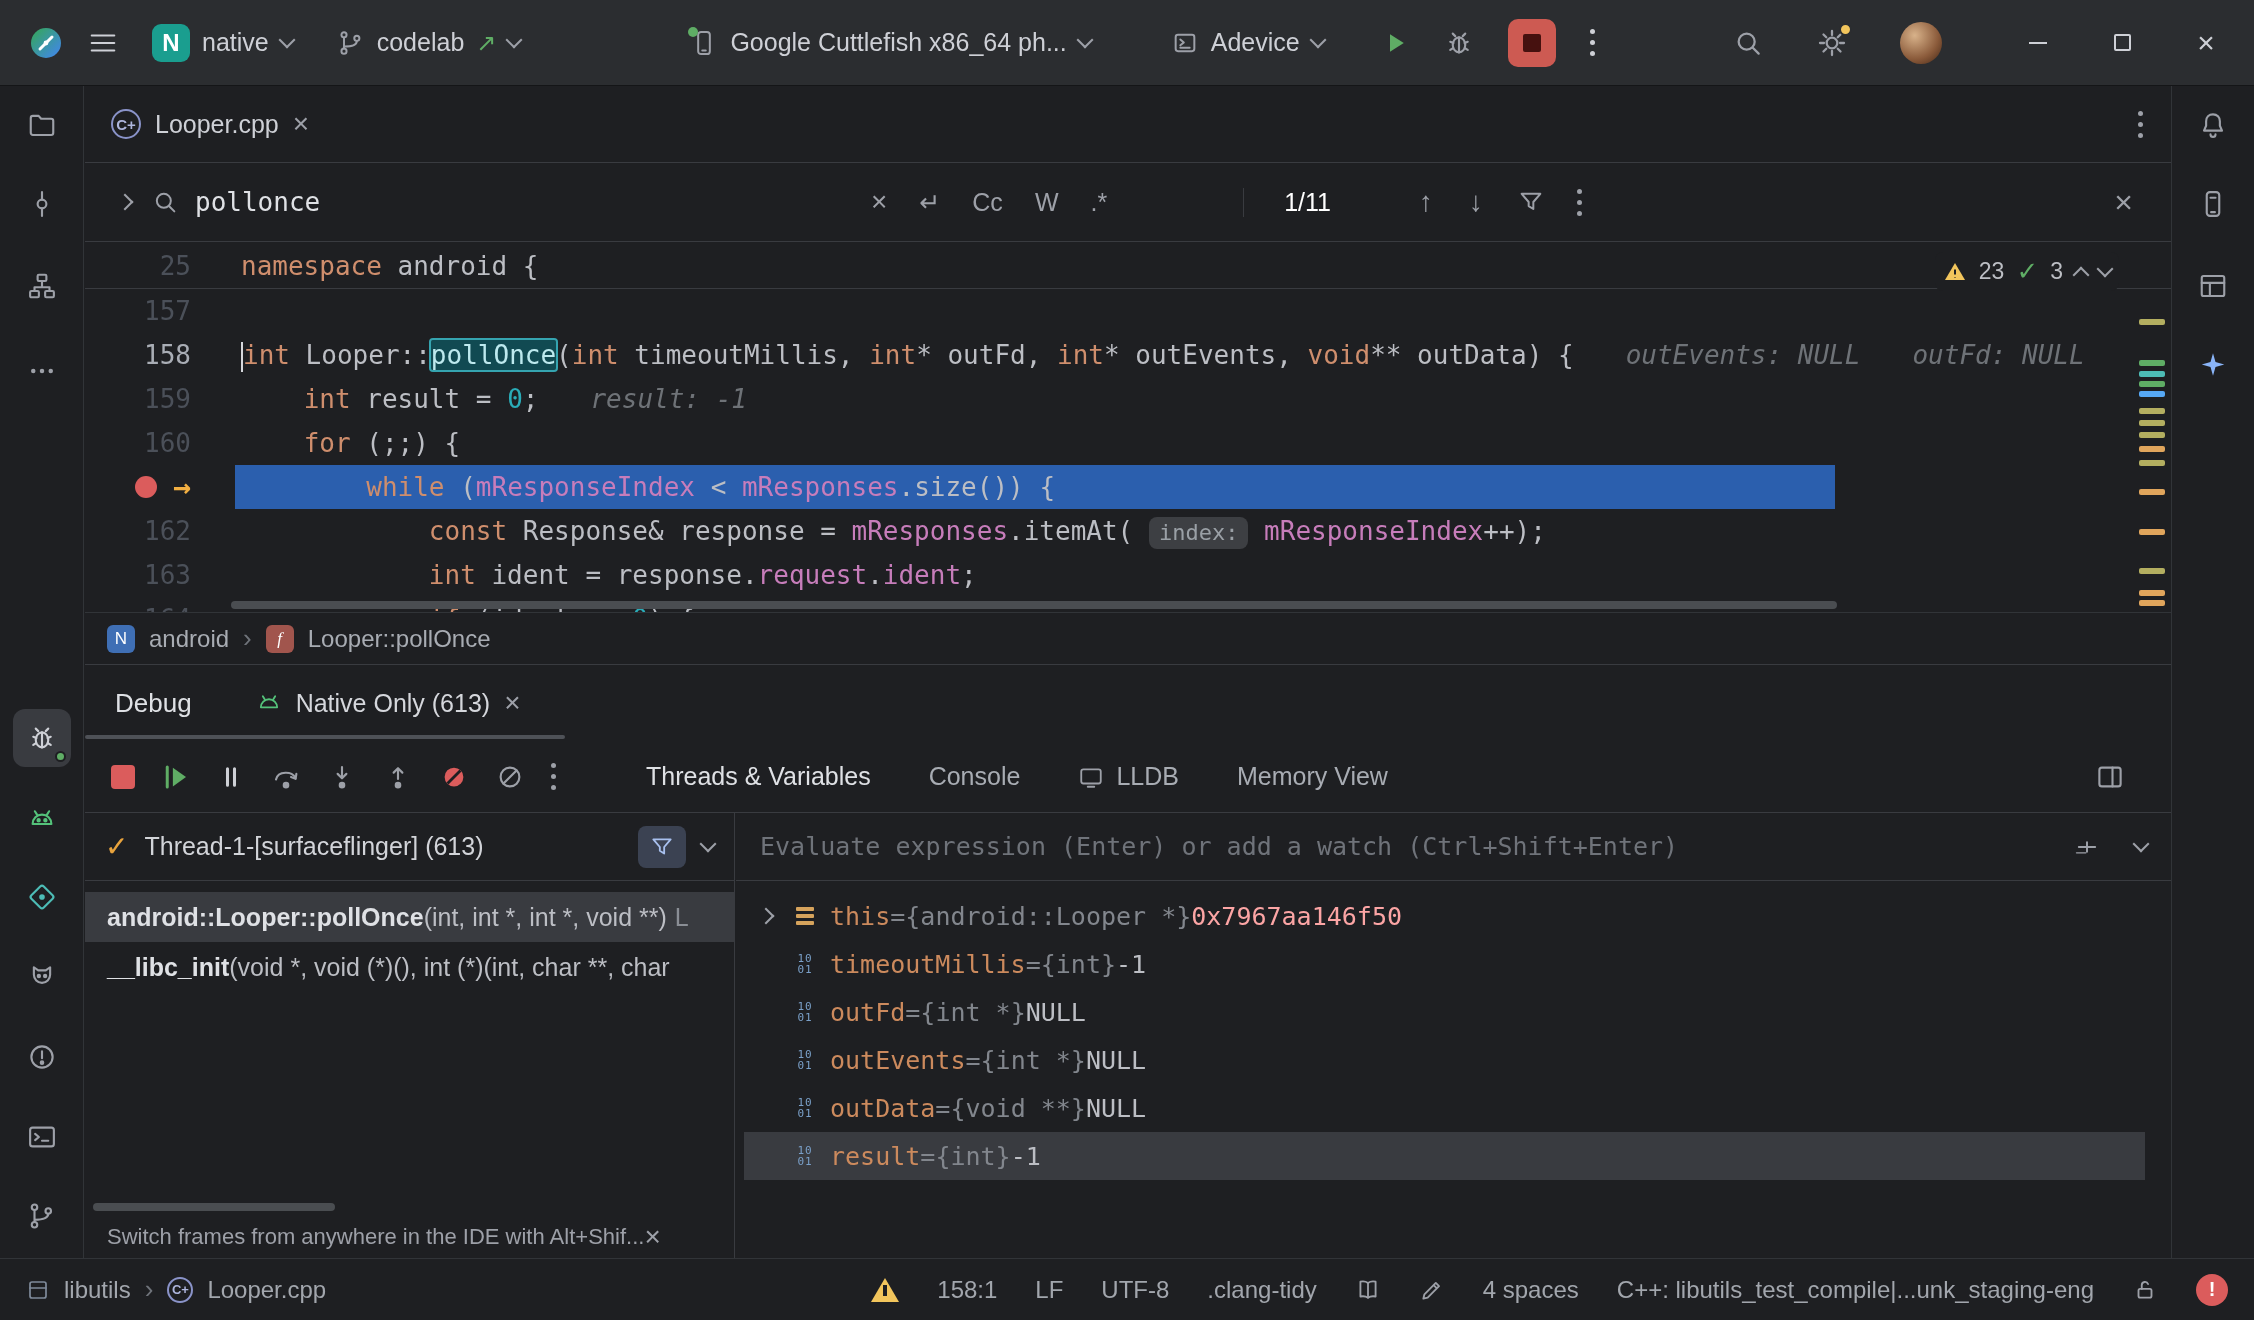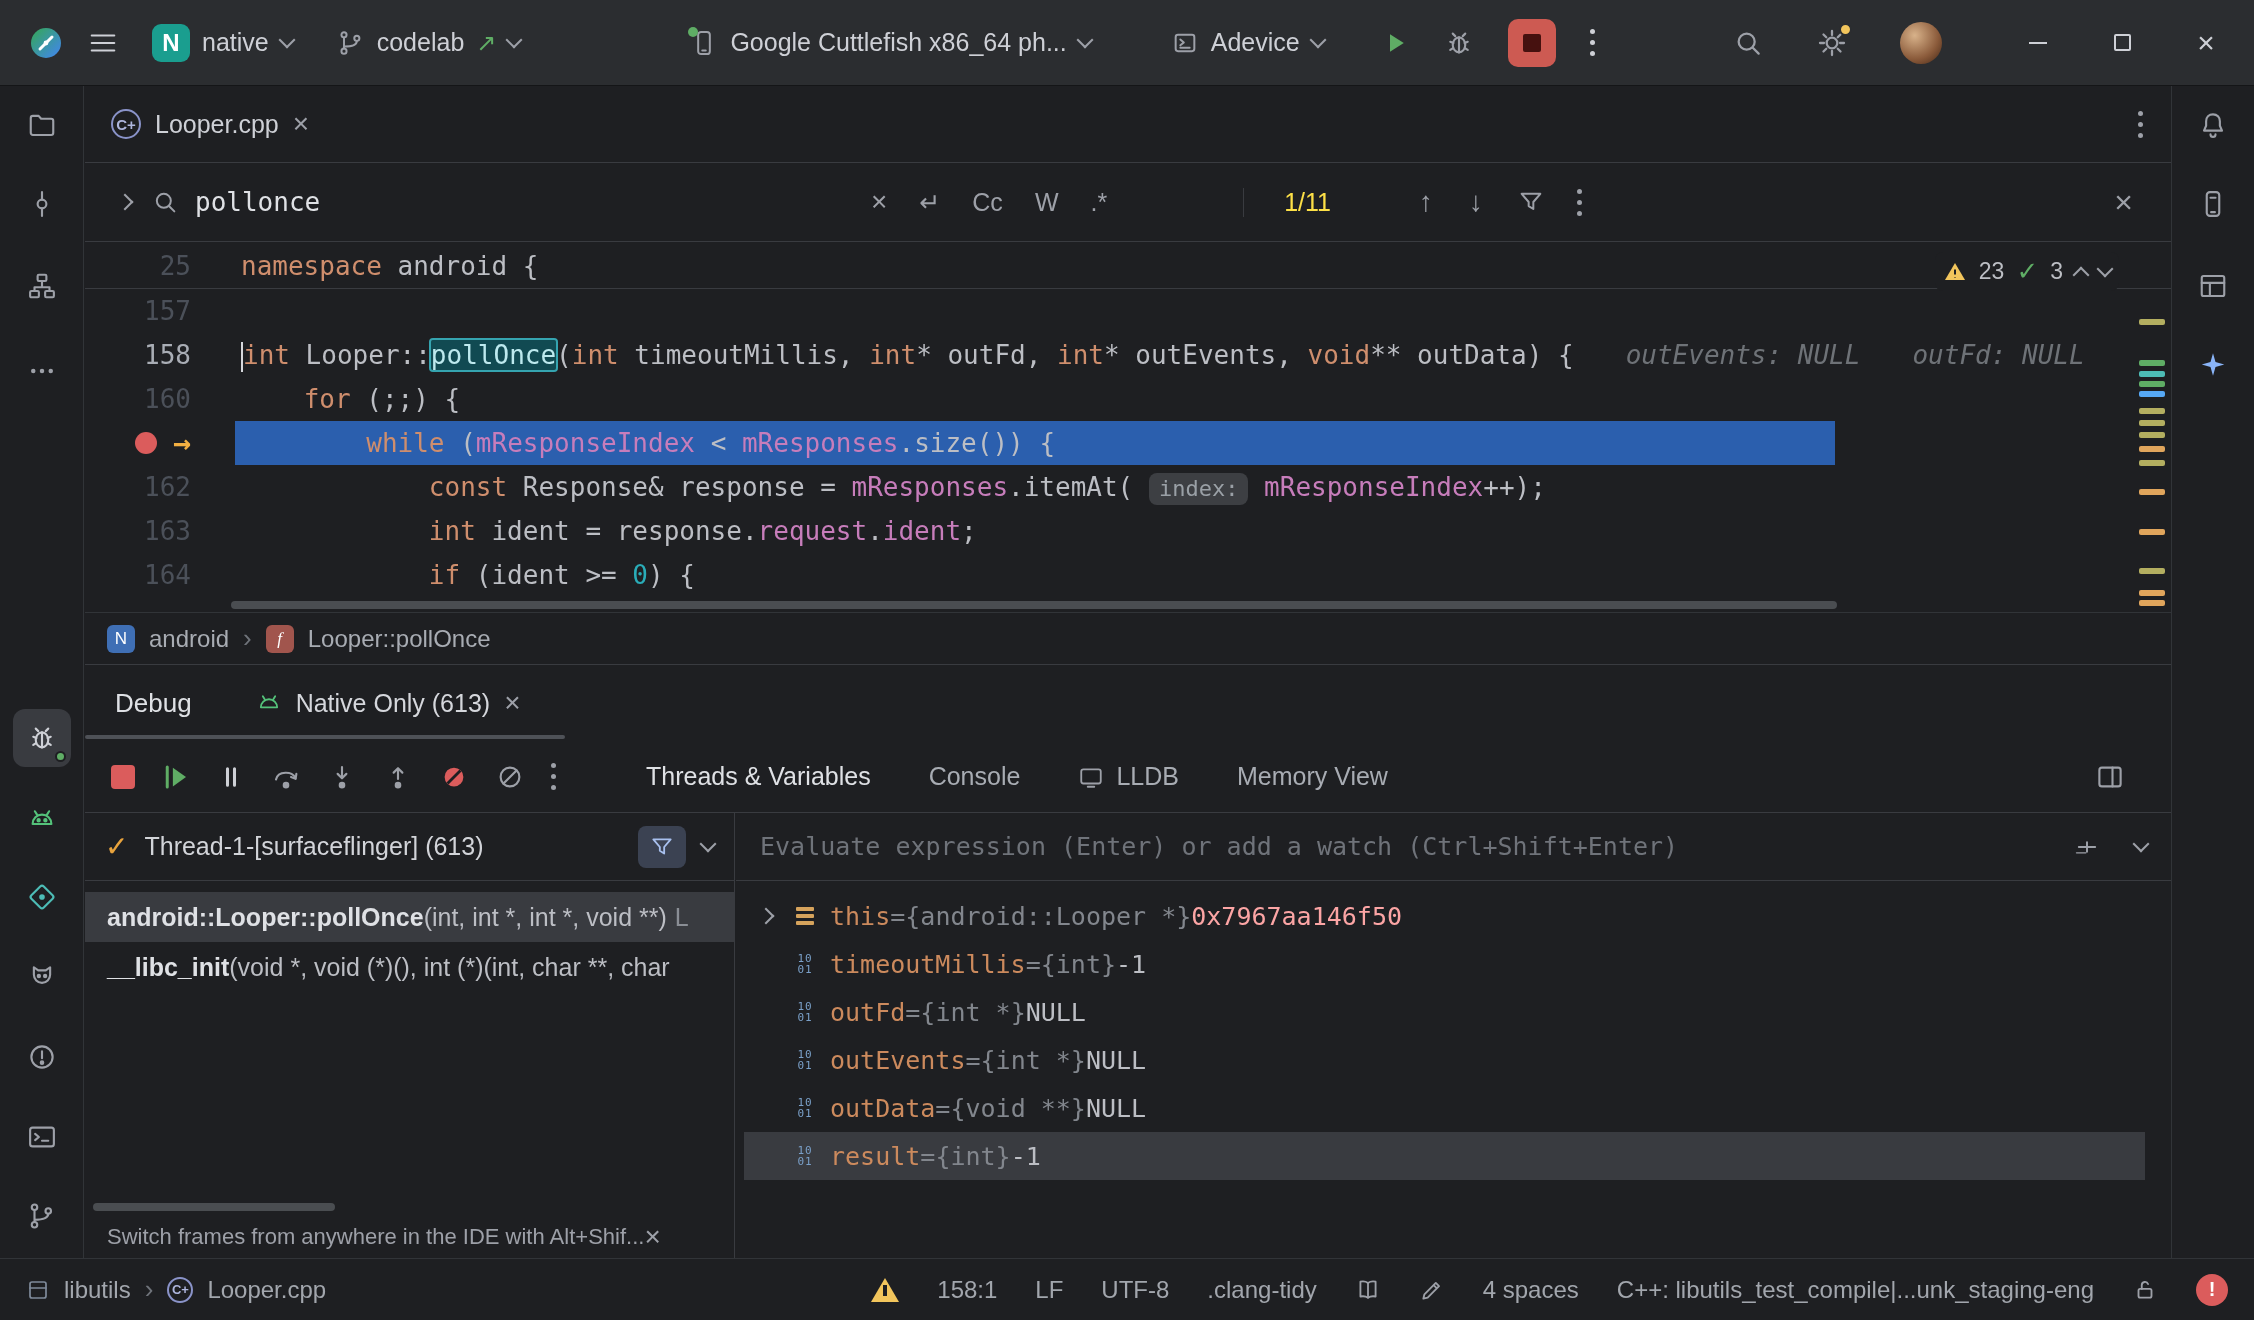--- a/index.html
+++ b/index.html
@@ -54,21 +54,21 @@
   .ed-tab { display:flex; align-items:center; gap:14px; padding:0 26px; height:100%; color:#ced0d6; }
   .cpp-ico { width:30px; height:30px; border-radius:50%; border:2px solid #8a93c9; color:#aeb6dd;
     font-size:15px; font-weight:bold; display:flex; align-items:center; justify-content:center; }
   .x { color:#9da0a8; font-size:28px; line-height:1; }
 
   .searchbar { position:absolute; top:76px; left:0; right:0; height:80px;
     border-top:1px solid #393b40; border-bottom:1px solid #393b40;
     display:flex; align-items:center; padding:0 20px; color:#9da0a8; }
   .s-query { font-family:"DejaVu Sans Mono", monospace; font-size:26px; color:#dfe1e5; width:660px; }
   .s-tgl { font-size:25px; color:#9da0a8; padding:0 16px; }
-  .s-count { color:#fde047; margin-left:120px; padding-left:40px; border-left:1px solid #393b40; }
+  .s-count { color:#ffffff; margin-left:120px; padding-left:40px; border-left:1px solid #393b40; }
   .s-arrow { font-size:28px; padding:0 18px; color:#9da0a8; }
 
   
   .code-area { position:absolute; top:156px; left:0; right:0; height:370px; overflow:hidden;
     font-family:"DejaVu Sans Mono", monospace; font-size:26px; padding-top:2px; }
   .code-line { display:flex; height:44px; line-height:44px; white-space:pre; }
   .code-line.sticky { border-bottom:1px solid #393b40; height:45px; }
   .gutter { width:150px; flex:0 0 150px; text-align:right; padding-right:44px; color:#4b5059; position:relative; }
   .lnum.active { color:#a9adb5; }
   .code-text { flex:1; padding-left:6px; position:relative; }
@@ -410,20 +410,21 @@
           </span>
       </span>
       <span class="x" style="margin-left:auto;padding-right:18px;font-size:32px;">×</span>
     </div>
 
     <div class="code-area">
       <div id="code-lines">
           <div class="code-line sticky"><div class="gutter"><span class="lnum">25</span></div><div class="code-text"><span class="tk-kw">namespace</span><span class="tk-id"> android {</span></div></div>
           <div class="code-line"><div class="gutter"><span class="lnum">157</span></div><div class="code-text"></div></div>
           <div class="code-line"><div class="gutter"><span class="lnum active">158</span></div><div class="code-text"><span class="caret"></span><span class="tk-kw">int</span><span class="tk-id"> Looper::</span><span class="tk-match">pollOnce</span><span class="tk-id">(</span><span class="tk-kw">int</span><span class="tk-id"> timeoutMillis, </span><span class="tk-kw">int</span><span class="tk-id">* outFd, </span><span class="tk-kw">int</span><span class="tk-id">* outEvents, </span><span class="tk-kw">void</span><span class="tk-id">** outData) {</span><span class="inline-hint">outEvents: NULL</span><span class="inline-hint">outFd: NULL</span></div></div>
+          <div class="code-line"><div class="gutter"><span class="lnum">159</span></div><div class="code-text"><span class="tk-id">    </span><span class="tk-kw">int</span><span class="tk-id"> result = </span><span class="tk-num">0</span><span class="tk-id">;</span><span class="inline-hint">result: -1</span></div></div>
           <div class="code-line"><div class="gutter"><span class="lnum">160</span></div><div class="code-text"><span class="tk-id">    </span><span class="tk-kw">for</span><span class="tk-id"> (;;) {</span></div></div>
           <div class="code-line exec"><div class="gutter"><span class="bp"></span><span class="exec-arrow">→</span></div><div class="code-text"><span class="tk-id">        </span><span class="tk-kw">while</span><span class="tk-id"> (</span><span class="tk-fld">mResponseIndex</span><span class="tk-id"> &lt; </span><span class="tk-fld">mResponses</span><span class="tk-id">.size()) {</span></div></div>
           <div class="code-line"><div class="gutter"><span class="lnum">162</span></div><div class="code-text"><span class="tk-id">            </span><span class="tk-kw">const</span><span class="tk-id"> Response&amp; response = </span><span class="tk-fld">mResponses</span><span class="tk-id">.itemAt( </span><span class="tk-chip">index:</span><span class="tk-id"> </span><span class="tk-fld">mResponseIndex</span><span class="tk-id">++);</span></div></div>
           <div class="code-line"><div class="gutter"><span class="lnum">163</span></div><div class="code-text"><span class="tk-id">            </span><span class="tk-kw">int</span><span class="tk-id"> ident = response.</span><span class="tk-fld">request</span><span class="tk-id">.</span><span class="tk-fld">ident</span><span class="tk-id">;</span></div></div>
           <div class="code-line"><div class="gutter"><span class="lnum">164</span></div><div class="code-text"><span class="tk-id">            </span><span class="tk-kw">if</span><span class="tk-id"> (ident &gt;= </span><span class="tk-num">0</span><span class="tk-id">) {</span></div></div>
         </div>
       <div class="insp-widget">
         <svg width="24" height="24" viewBox="0 0 24 24">
           <path d="M12 3L22 20H2z" fill="#f2c55c"></path>
             <path d="M12 9.5v5M12 17.2v.6" stroke="#1e1f22" stroke-width="2"></path>

